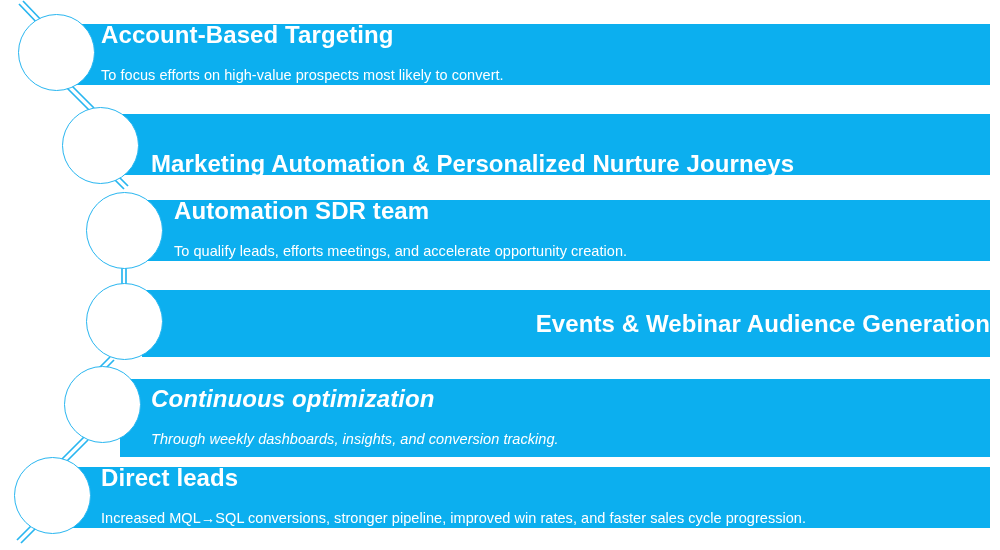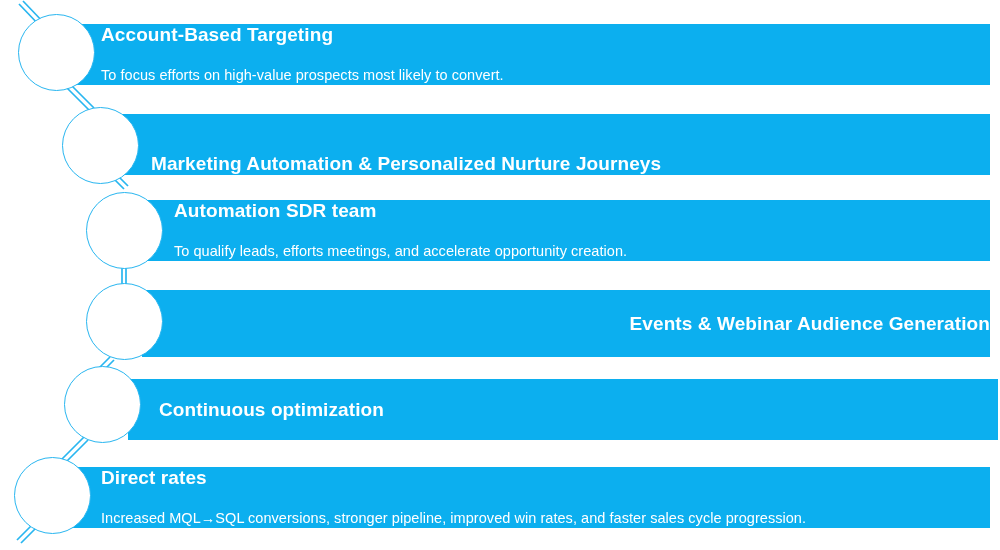--- a/index.html
+++ b/index.html
@@ -33,21 +33,21 @@
     position: absolute;
     background: #0cafef;
     box-sizing: border-box;
     display: flex;
     flex-direction: column;
     justify-content: center;
   }
   .step-title {
     color: #ffffff;
     font-weight: bold;
-    font-size: 19px;
+    font-size: 24px;
     line-height: 22px;
     letter-spacing: 0.1px;
     white-space: nowrap;
   }
   .step-subtitle {
     color: #ffffff;
     font-weight: normal;
     font-size: 14.5px;
     line-height: 19px;
     letter-spacing: 0.05px;
@@ -122,27 +122,28 @@
   </div>
 
   <div class="step">
     <div class="step-bar" style="left:142px; top:290px; width:848px; height:67px; padding-left:32px;text-align:right;">
       <div class="step-title">Events &amp; Webinar Audience Generation</div>
     </div>
     <div class="step-circle" style="left:86px; top:283px; width:77px; height:77px;"></div>
   </div>
 
   <div class="step">
-    <div class="step-bar" style="left:128px; top:379px; width:870px; height:61px; padding-left:31px;">
+    <div class="step-bar" style="left:120px; top:379px; width:870px; height:78px; padding-left:31px;font-style:italic;">
       <div class="step-title">Continuous optimization</div>
+      <div class="step-subtitle">Through weekly dashboards, insights, and conversion tracking.</div>
     </div>
     <div class="step-circle" style="left:64px; top:366px; width:77px; height:77px;"></div>
   </div>
 
   <div class="step">
     <div class="step-bar" style="left:70px; top:467px; width:920px; height:61px; padding-left:31px;">
-      <div class="step-title">Direct rates</div>
+      <div class="step-title">Direct leads</div>
       <div class="step-subtitle">Increased MQL→SQL conversions, stronger pipeline, improved win rates, and faster sales cycle progression.</div>
     </div>
     <div class="step-circle" style="left:14px; top:457px; width:77px; height:77px;"></div>
   </div>
 
 </div>
 
 </body></html>

